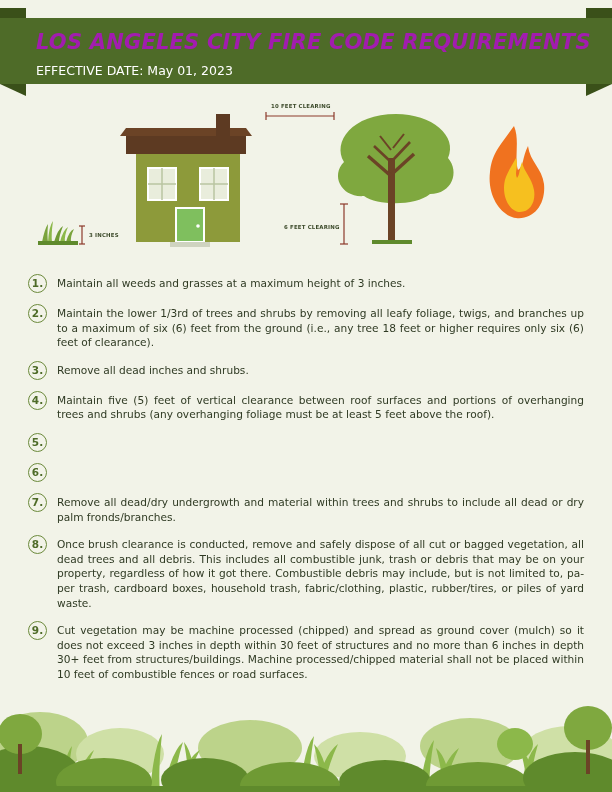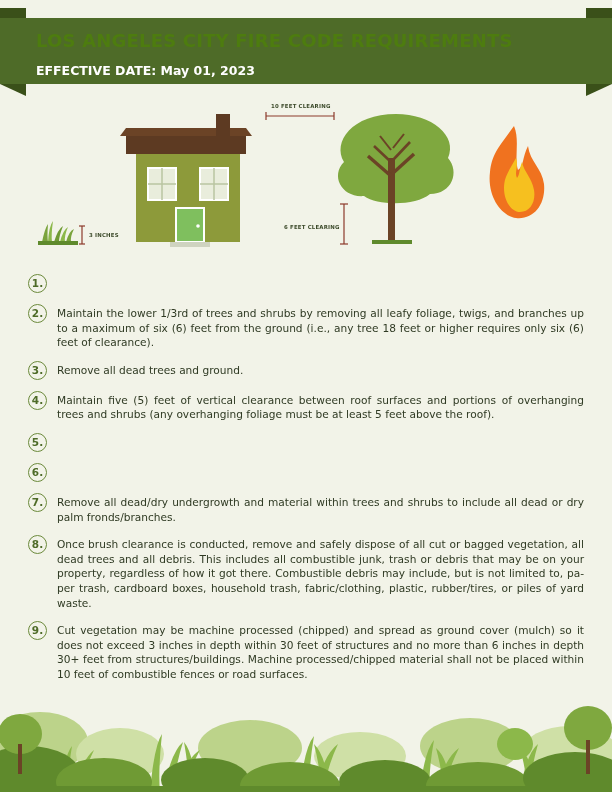--- a/index.html
+++ b/index.html
@@ -59,32 +59,33 @@
     top: 84px;
     width: 26px;
     height: 12px;
     background: #3a5019;
     clip-path: polygon(0 0, 100% 0, 0 100%);
   }
   .banner-title {
     position: absolute;
     left: 36px;
     top: 30px;
-    font-size: 18px;
+    font-size: 21px;
     font-weight: bold;
     letter-spacing: 0.2px;
-    color: #4d7c0f;
-    font-family: "DejaVu Sans", sans-serif;
+    color: #a21caf;
+    font-family: "DejaVu Sans", sans-serif;
+    font-style: italic;
   }
   .banner-sub {
     position: absolute;
     left: 36px;
     top: 63px;
     font-size: 12.5px;
-    font-weight: bold;
+    font-weight: normal;
     color: #ffffff;
     font-family: "DejaVu Sans", sans-serif;
   }
 
   
   .illus {
     position: relative;
     width: 612px;
     height: 172px;
   }
@@ -240,30 +241,31 @@
                C530 120 536 110 534 98 C532 86 524 80 522 70
                C519 78 520 82 517 86 C514 80 519 74 516 66 Z" fill="#f6c01f"></path>
     </g>
   </svg>
 </div>
 
 <div class="list">
 
   <div class="item">
     <div class="num">1.</div>
+    <div class="txt">Maintain all weeds and grasses at a maximum height of 3 inches.</div>
   </div>
 
   <div class="item">
     <div class="num">2.</div>
     <div class="txt">Maintain the lower 1/3rd of trees and shrubs by removing all leafy foliage, twigs, and branches up to a maximum of six (6) feet from the ground (i.e., any tree 18 feet or higher requires only six (6) feet of clearance).</div>
   </div>
 
   <div class="item">
     <div class="num">3.</div>
-    <div class="txt">Remove all dead trees and ground.</div>
+    <div class="txt">Remove all dead inches and shrubs.</div>
   </div>
 
   <div class="item">
     <div class="num">4.</div>
     <div class="txt">Maintain five (5) feet of vertical clearance between roof surfaces and portions of overhanging trees and shrubs (any overhanging foliage must be at least 5 feet above the roof).</div>
   </div>
 
   <div class="item">
     <div class="num">5.</div>
   </div>

